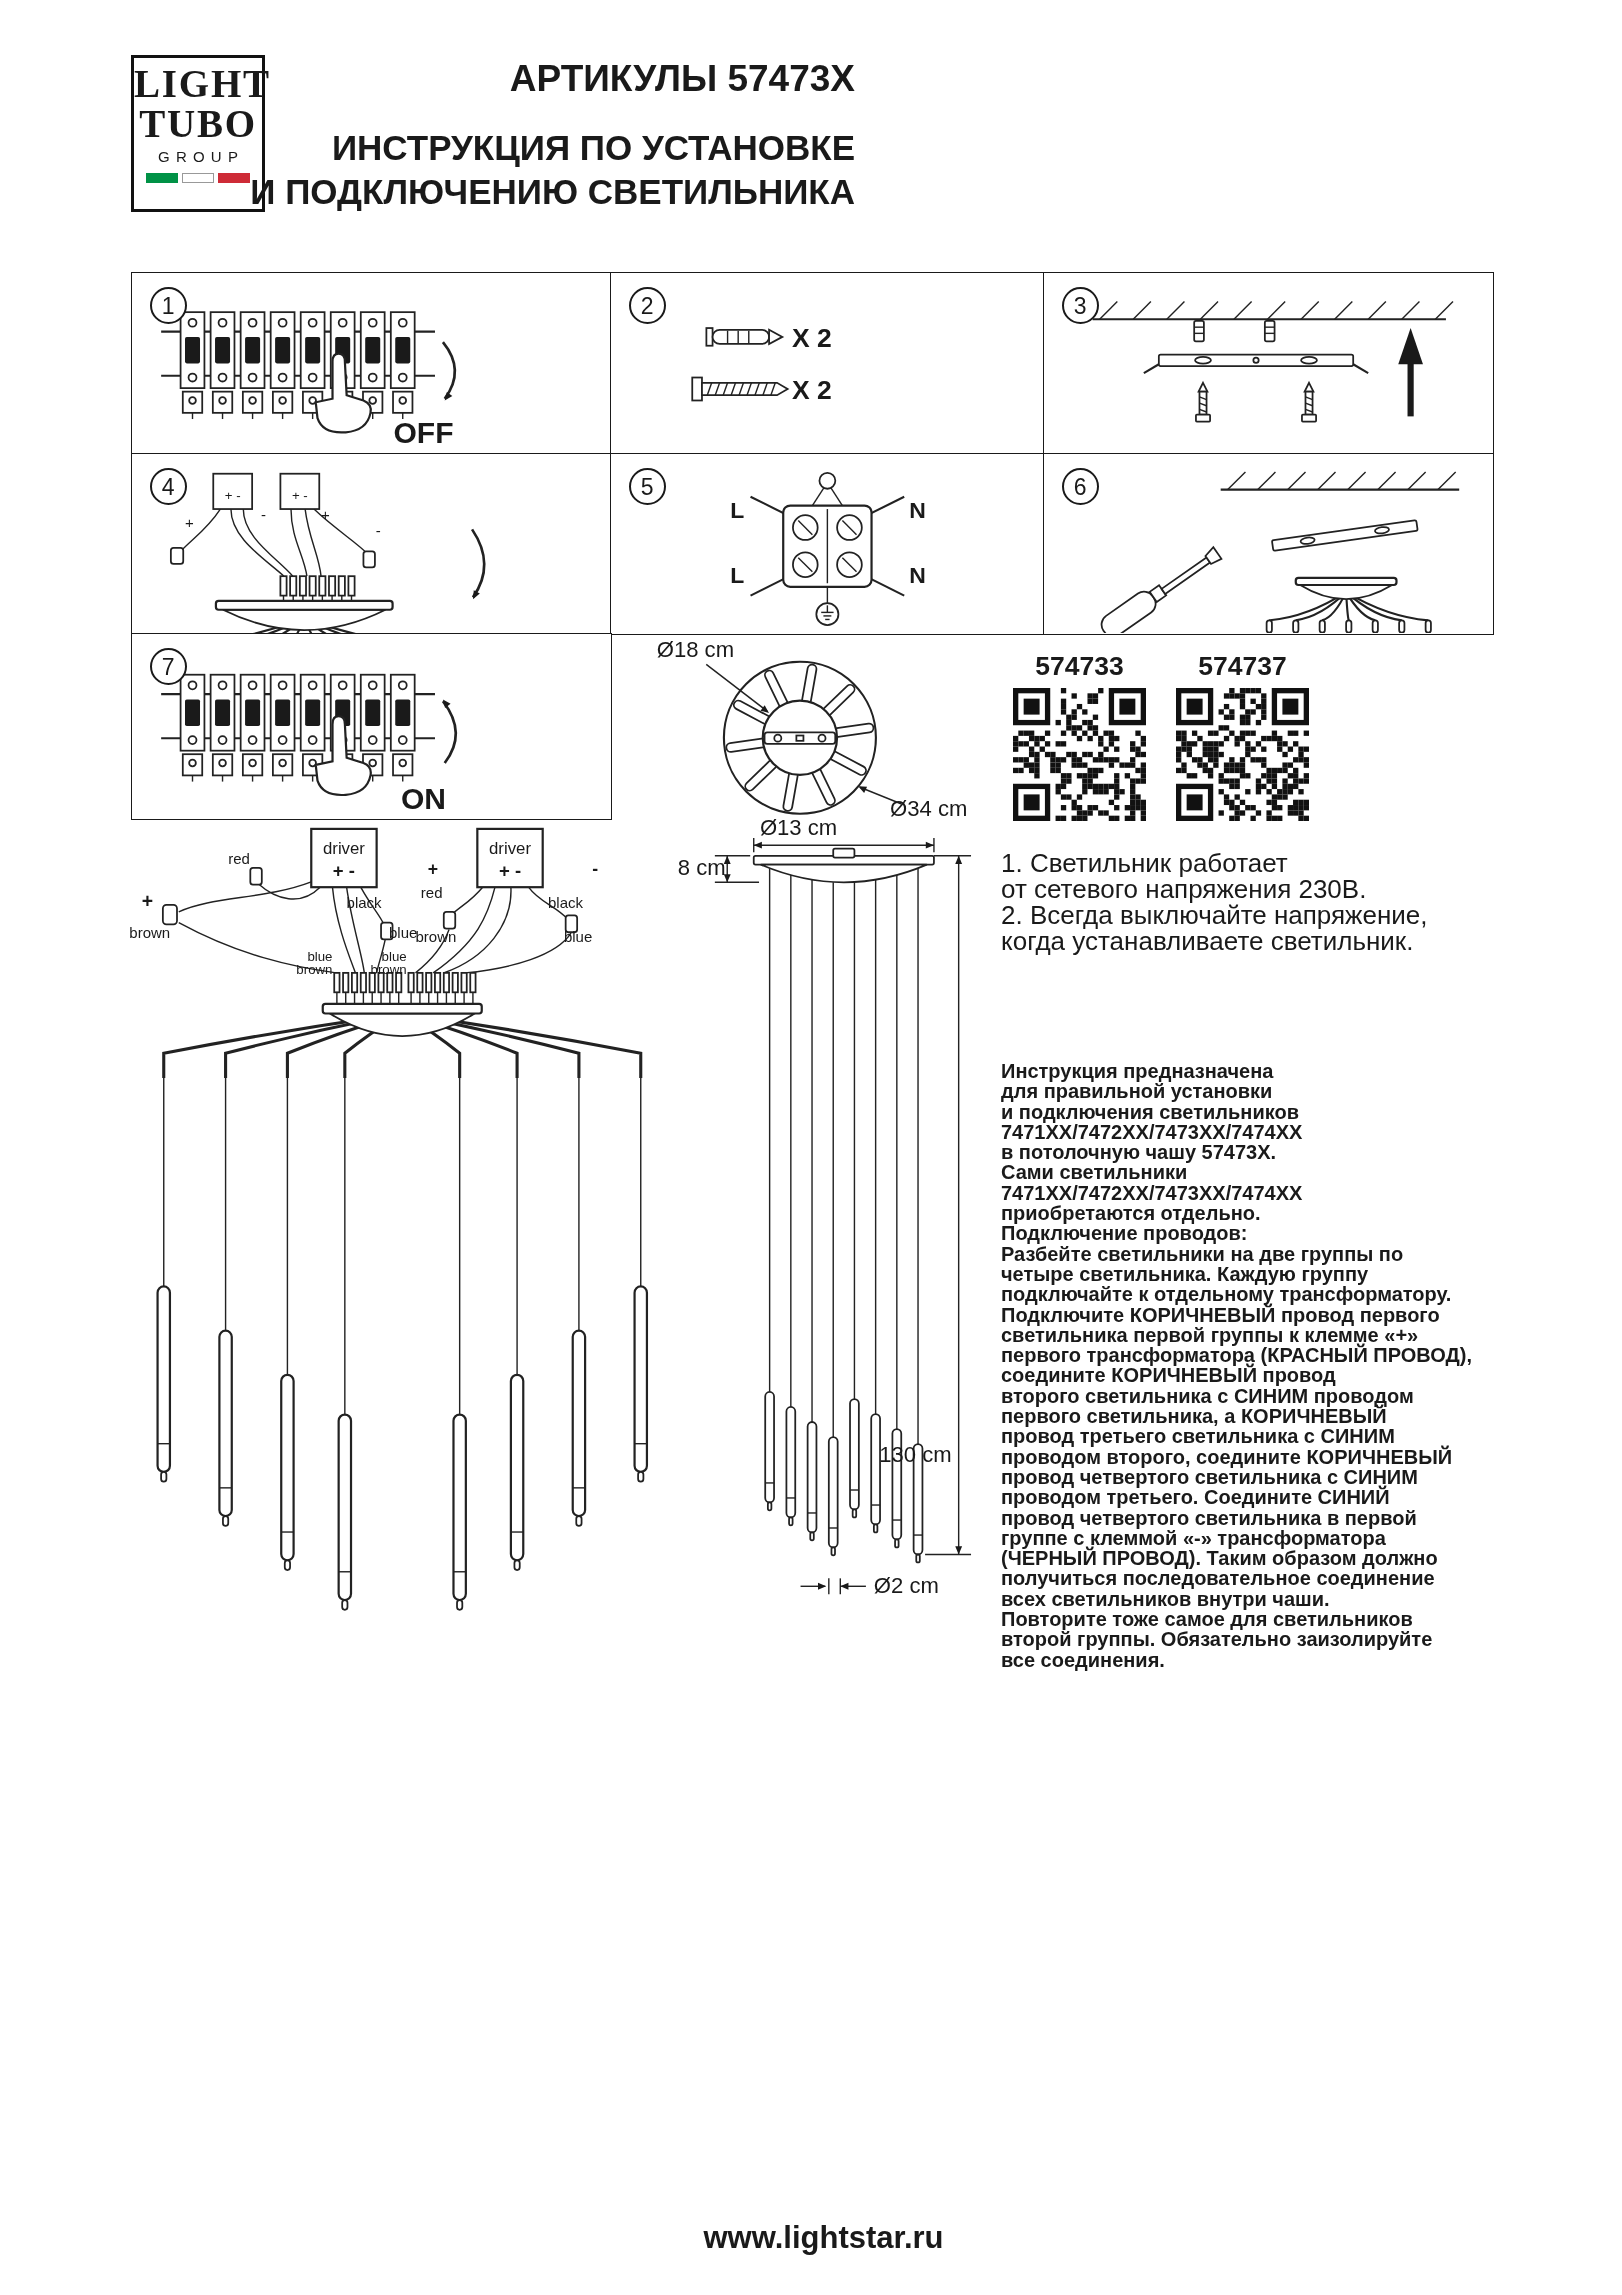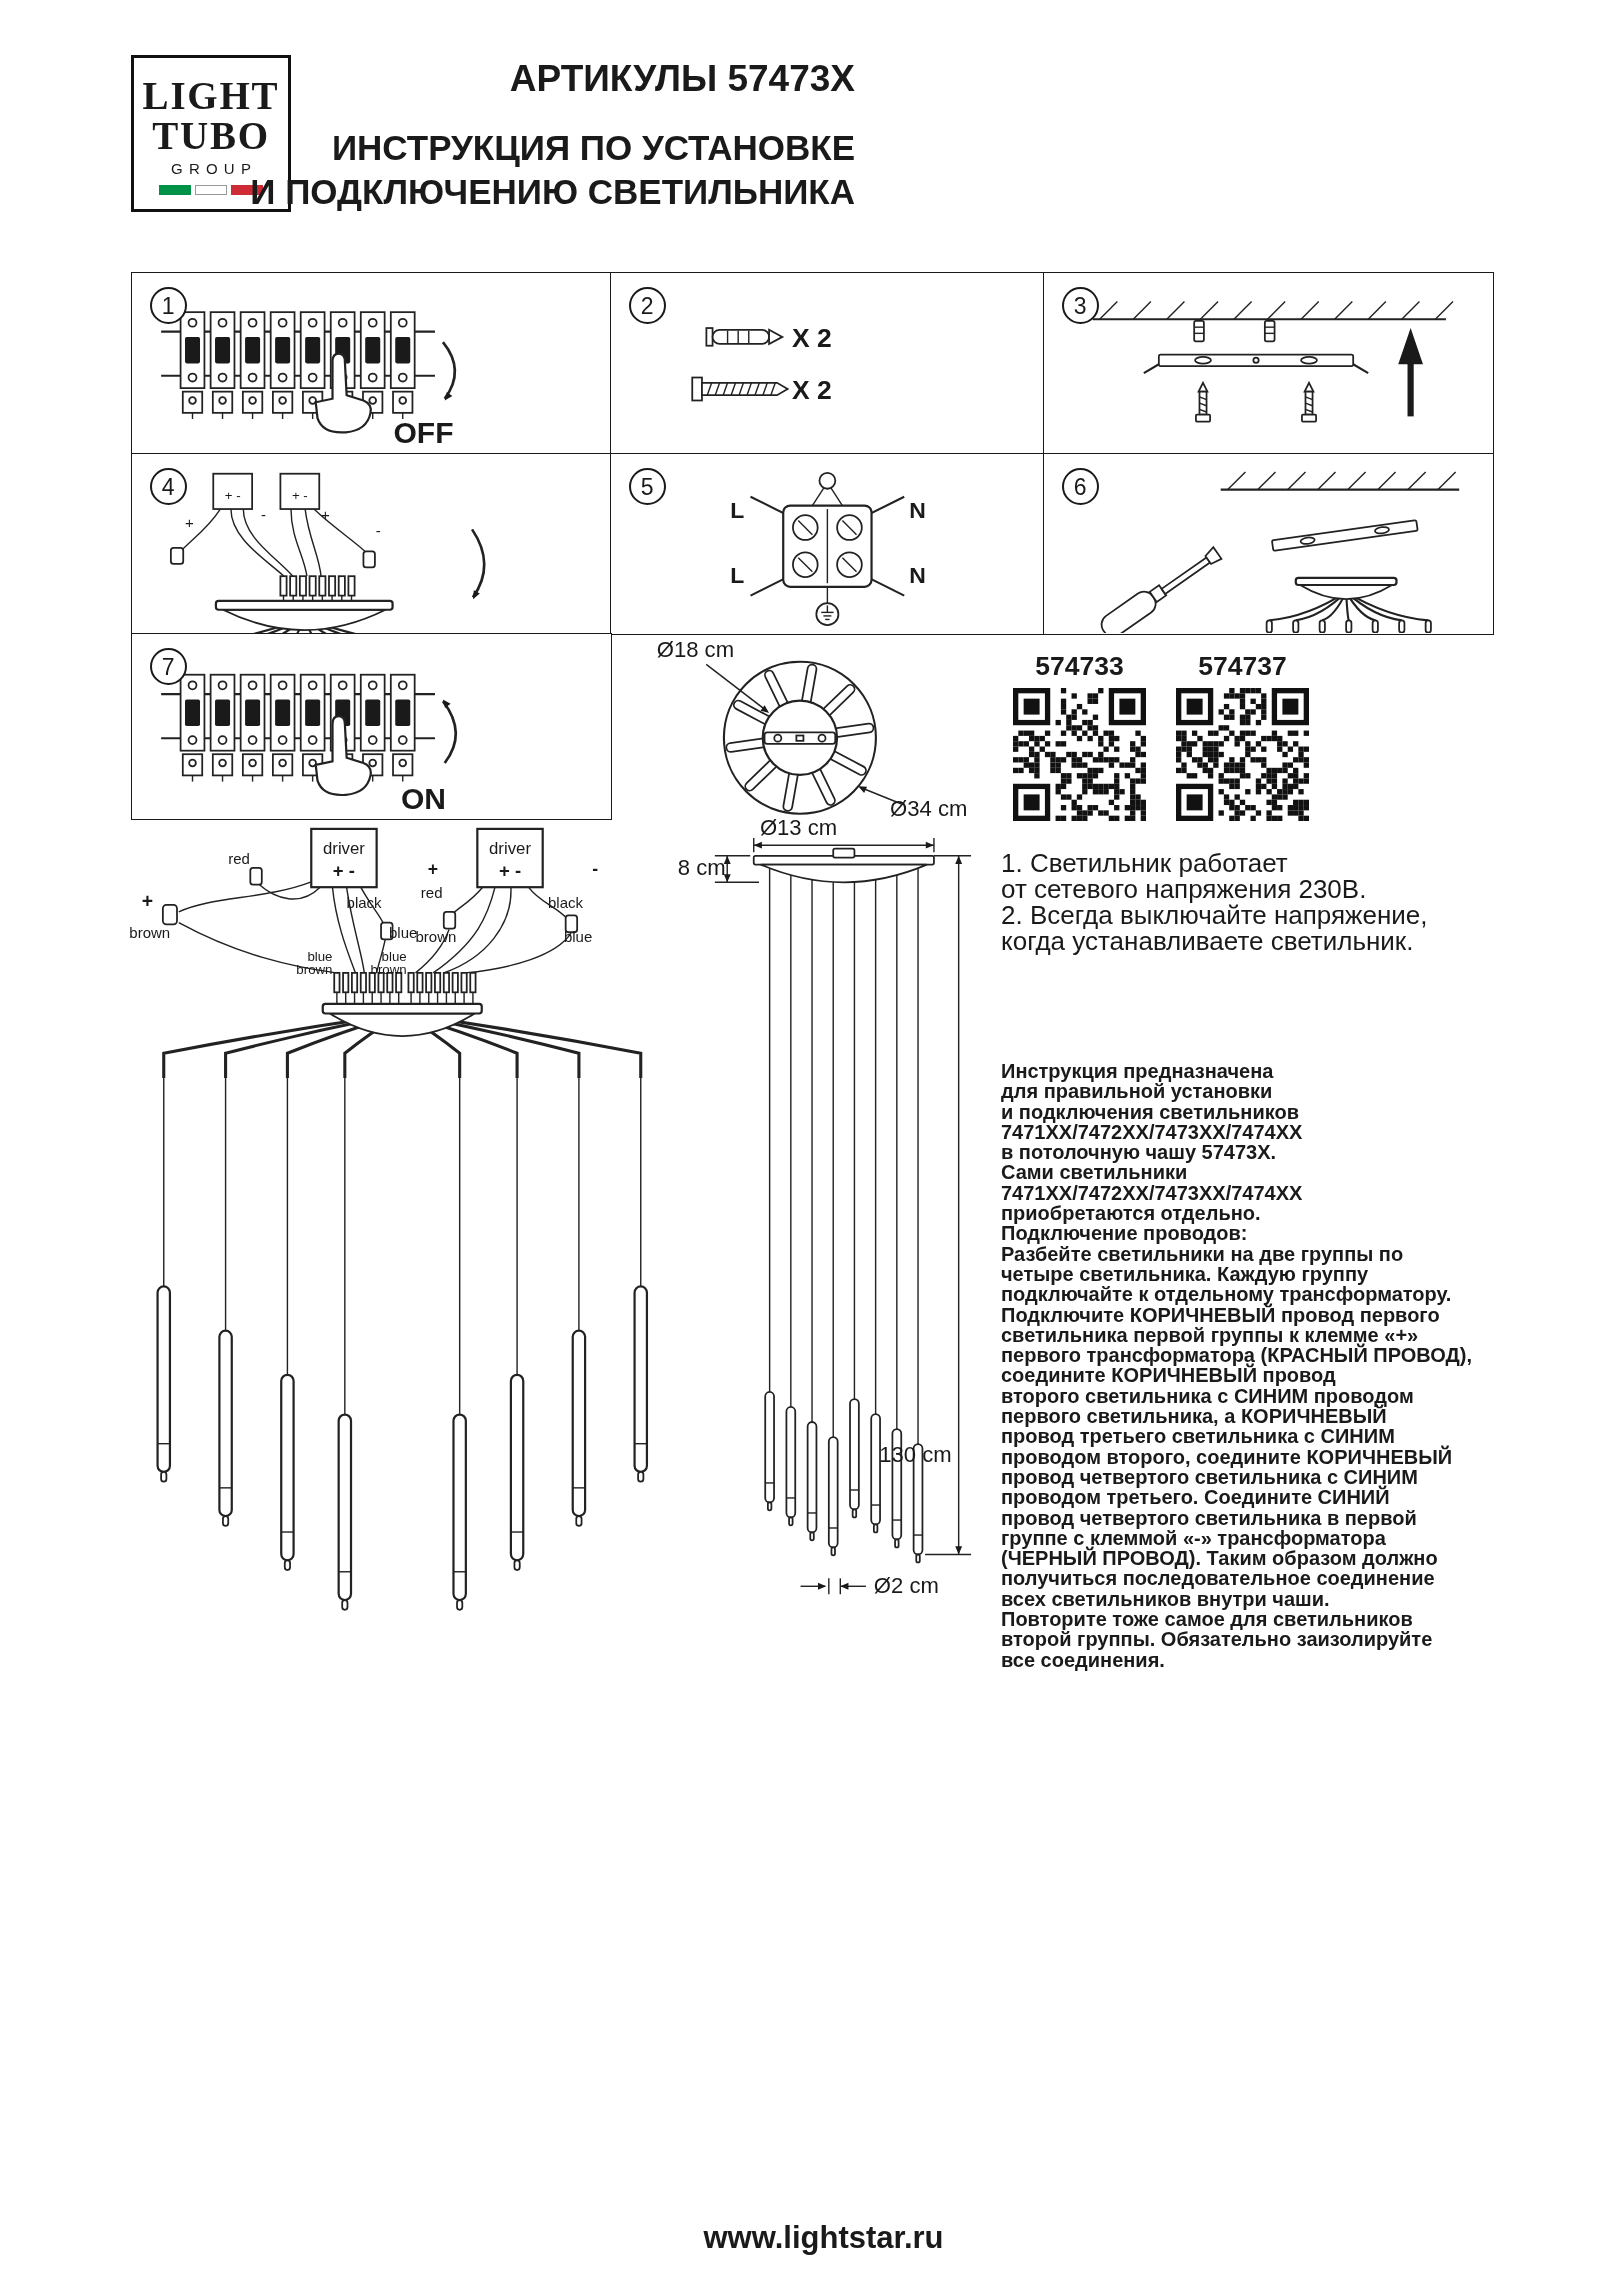--- a/index.html
+++ b/index.html
@@ -1,19 +1,19 @@
 <!DOCTYPE html>
 <html style="font-size:14px"><head>
 <meta charset="utf-8">
 <style>
   html,body{margin:0;padding:0;background:#fff;}
   .page{position:relative;width:1623px;height:2295px;background:#fff;font-family:"Liberation Sans",sans-serif;color:#1a1a1a;overflow:hidden;}
   .abs{position:absolute;}
   
-  .logo{left:131px;top:55px;width:160px;height:157px;border:3.5px solid #111;box-sizing:border-box;text-align:center;padding-top:18px;}
+  .logo{left:131px;top:55px;width:134px;height:157px;border:3.5px solid #111;box-sizing:border-box;text-align:center;padding-top:6px;}
   .logo .big{font-family:"Liberation Serif",serif;font-weight:bold;font-size:39px;line-height:40px;letter-spacing:1.8px;}
   .logo .grp{font-size:15px;letter-spacing:6.2px;margin-top:4.4px;text-indent:6.2px;}
   .flag{margin-top:8px;display:flex;justify-content:center;gap:4.4px;}
   .flag span{width:32px;height:9.7px;display:inline-block;}
   
   .hdr{left:247px;top:55px;width:608px;text-align:right;}
   .hdr .l1{font-size:37px;font-weight:bold;line-height:47px;}
   .hdr .sp{height:24px;}
   .hdr .l2{font-size:35px;font-weight:bold;line-height:44px;}
   

